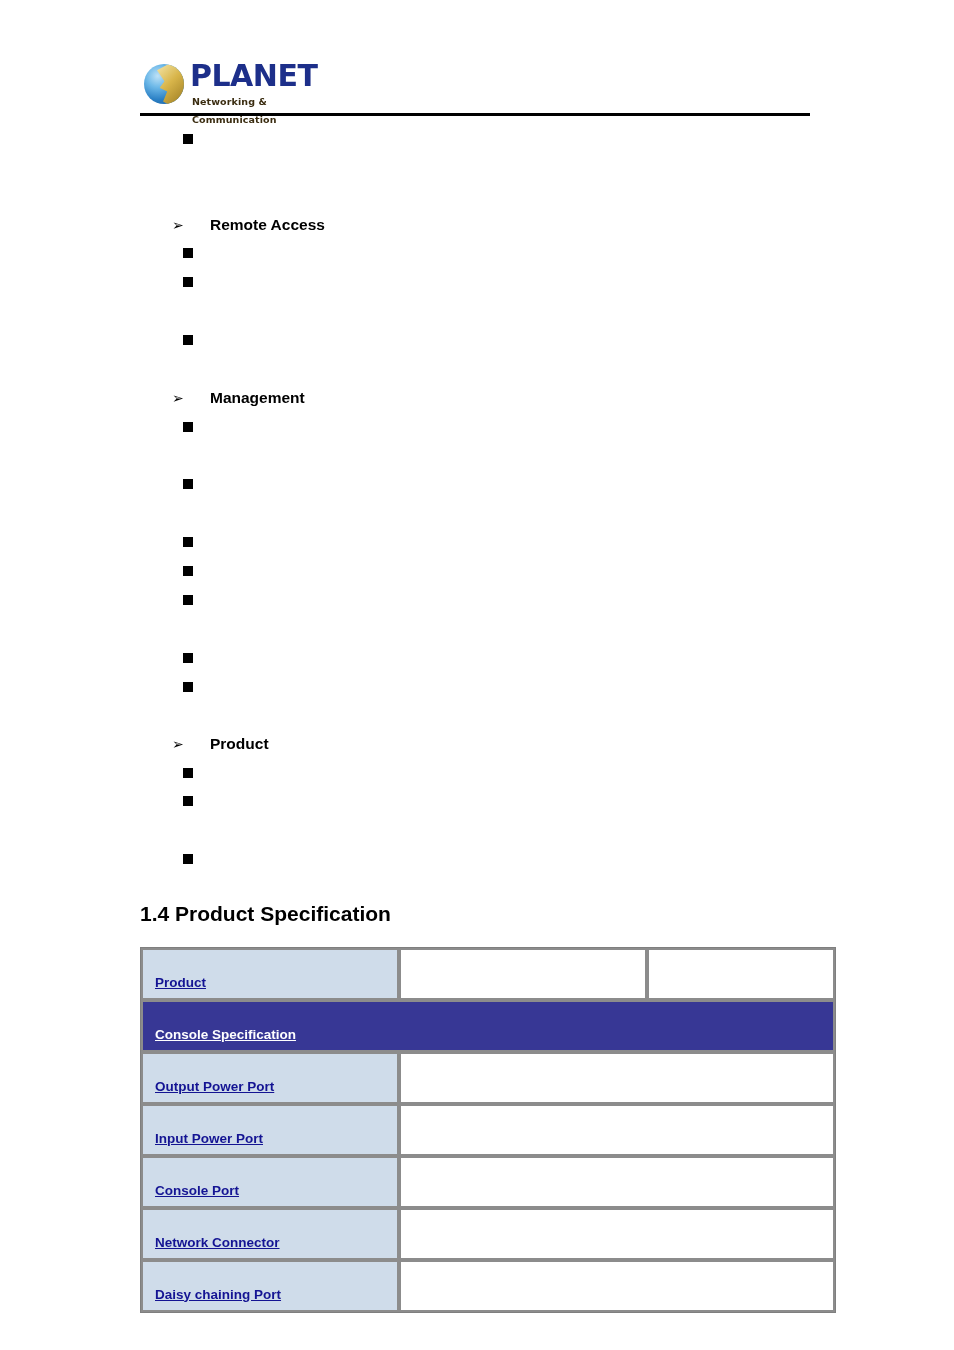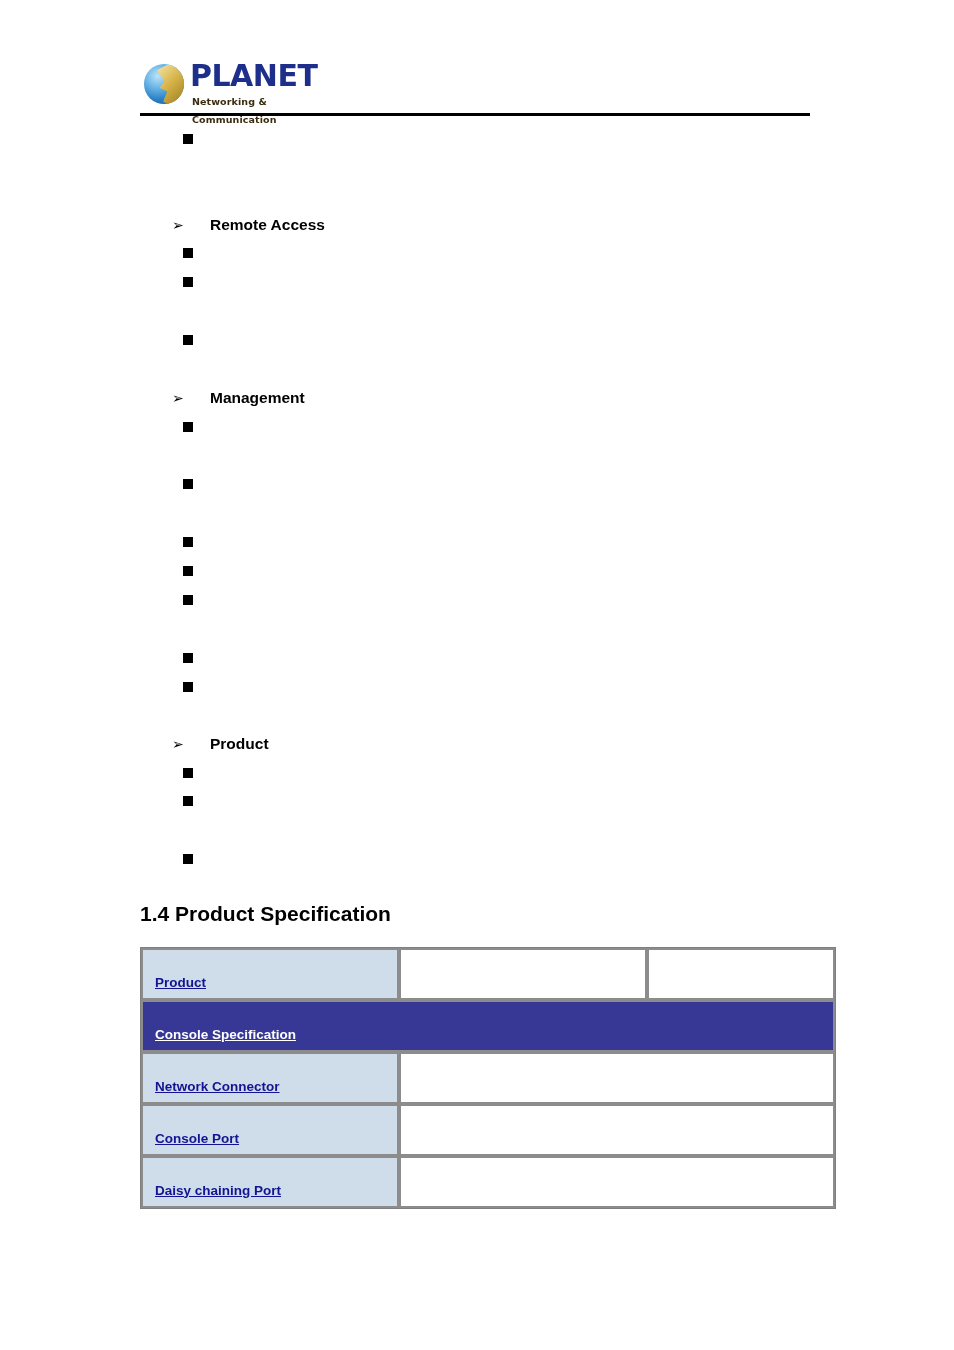--- a/index.html
+++ b/index.html
@@ -250,25 +250,33 @@
   <tbody>
     <tr>
       <td class="lbl">Product</td>
       <td class="val" style="width:228px"></td>
       <td class="val"></td>
     </tr>
     <tr class="band">
       <td colspan="3">Console Specification</td>
     </tr>
     <tr>
+      <td class="lbl">Output Power Port</td>
+      <td class="val" colspan="2"></td>
+    </tr>
+    <tr>
+      <td class="lbl">Input Power Port</td>
+      <td class="val" colspan="2"></td>
+    </tr>
+    <tr>
+      <td class="lbl">Console Port</td>
+      <td class="val" colspan="2"></td>
+    </tr>
+    <tr>
       <td class="lbl">Network Connector</td>
-      <td class="val" colspan="2"></td>
-    </tr>
-    <tr>
-      <td class="lbl">Console Port</td>
       <td class="val" colspan="2"></td>
     </tr>
     <tr>
       <td class="lbl">Daisy chaining Port</td>
       <td class="val" colspan="2"></td>
     </tr>
   </tbody>
 </table>
 
 </body></html>

